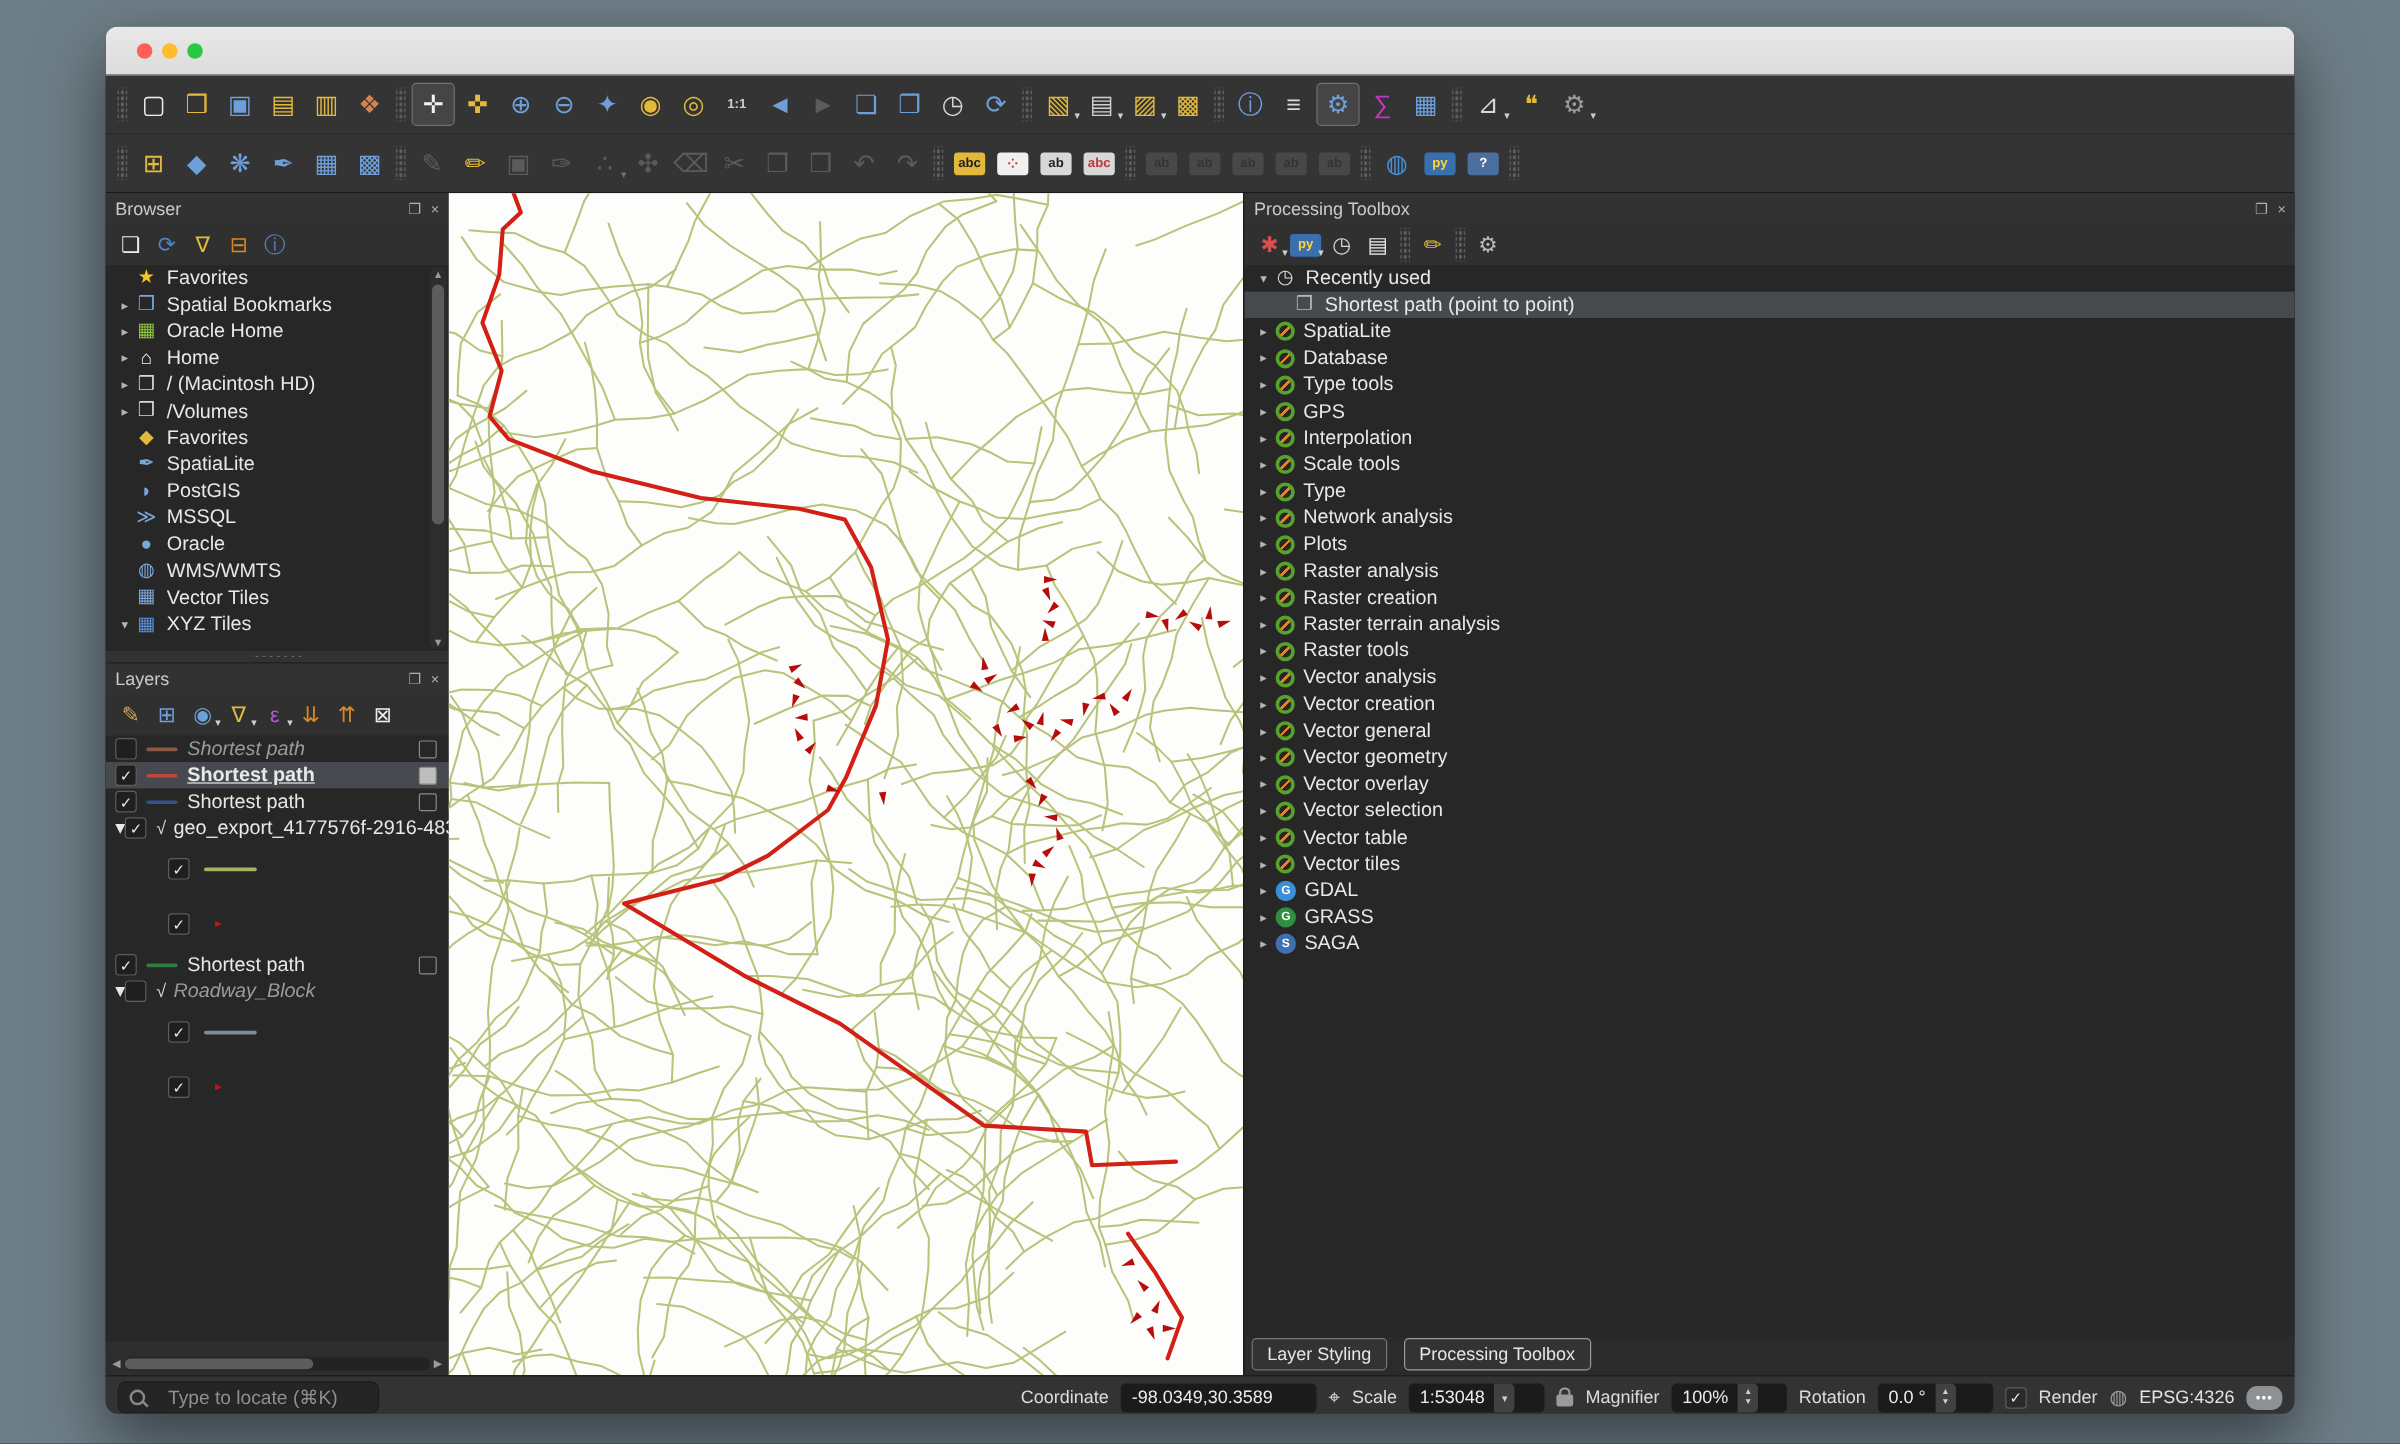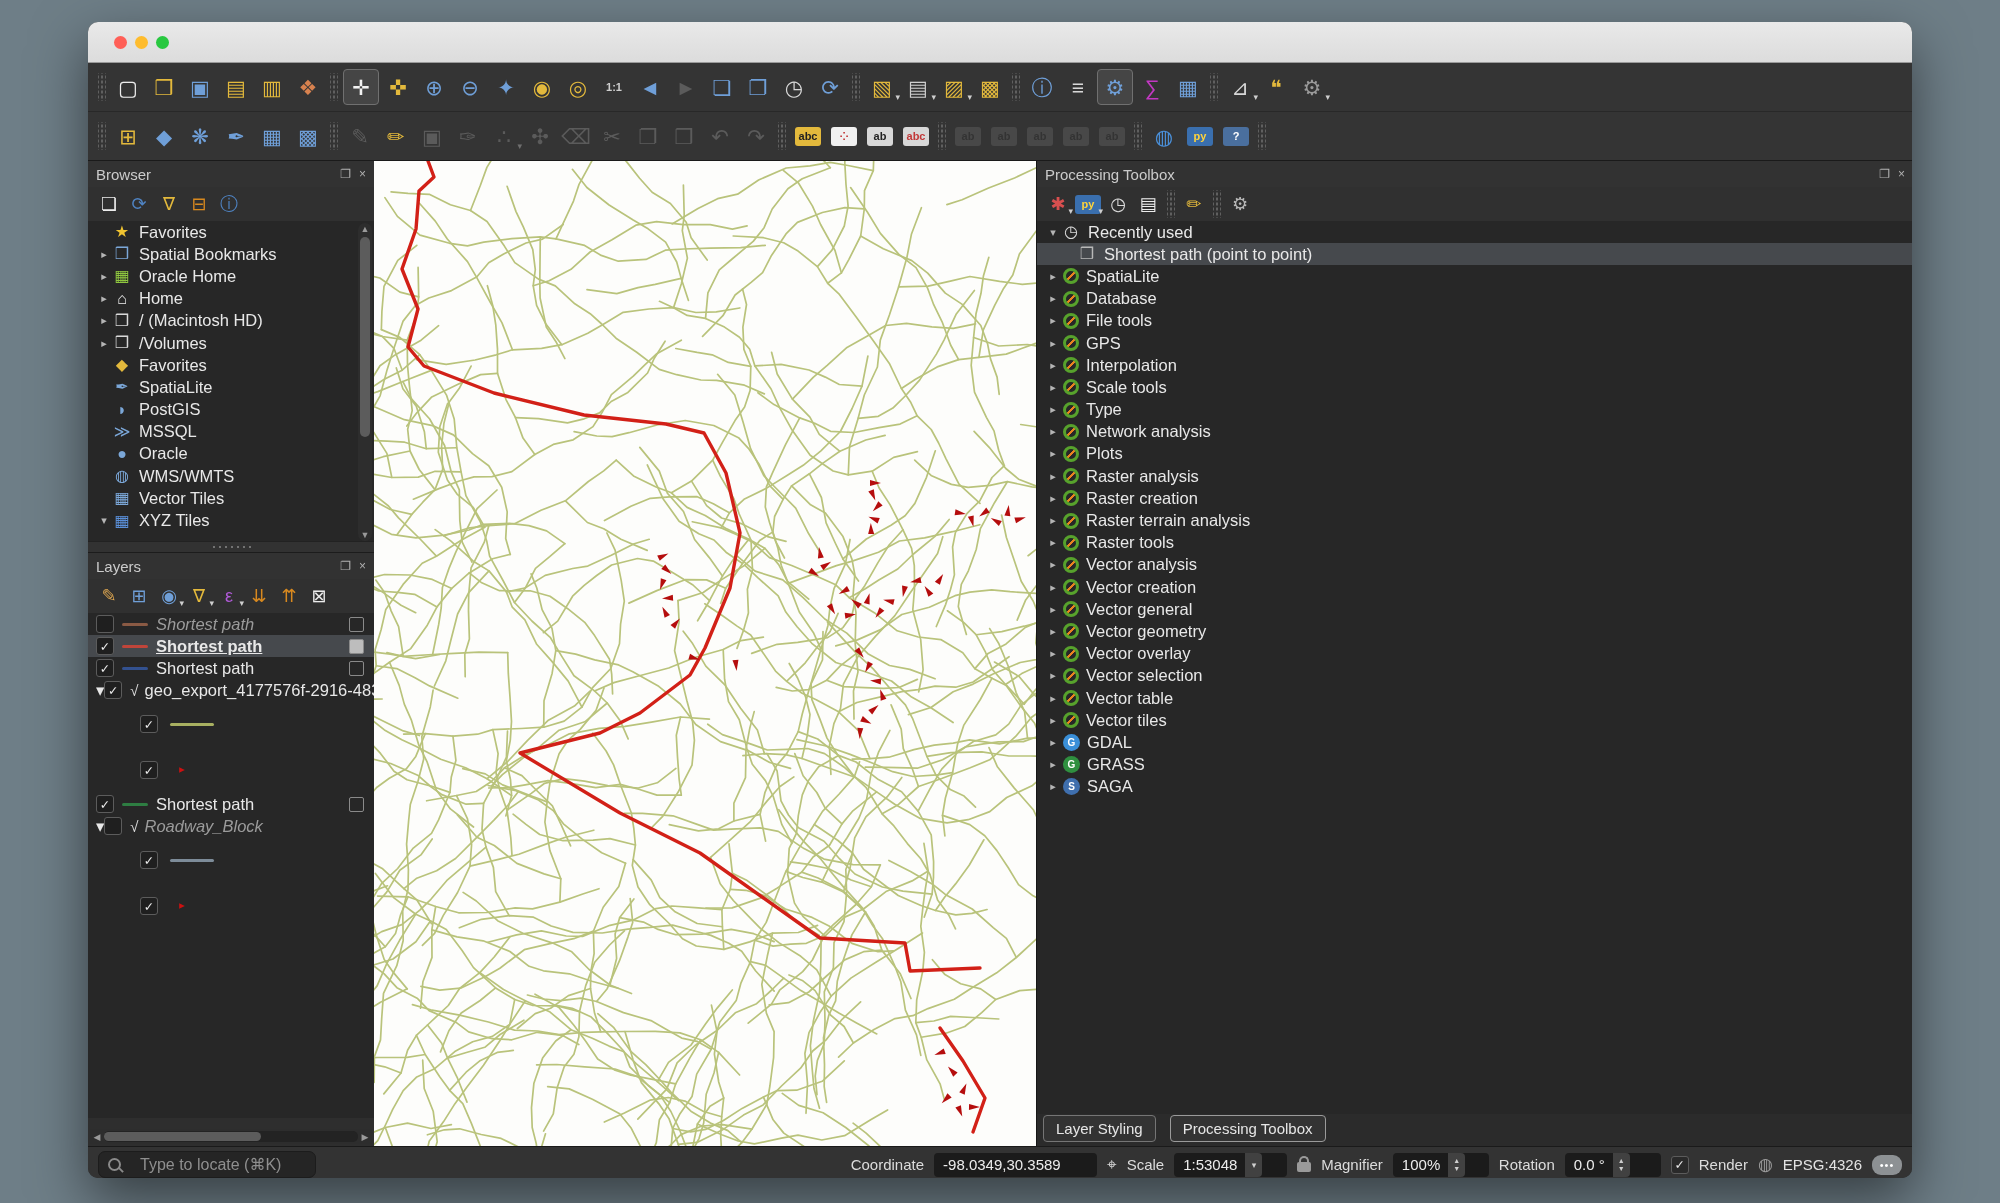--- a/index.html
+++ b/index.html
@@ -977,21 +977,21 @@
             <span>SpatiaLite</span>
           </div>
           <div class="trow">
             <span class="exp">▸</span>
             <span class="qicon"></span>
             <span>Database</span>
           </div>
           <div class="trow">
             <span class="exp">▸</span>
             <span class="qicon"></span>
-            <span>File tools</span>
+            <span>Type tools</span>
           </div>
           <div class="trow">
             <span class="exp">▸</span>
             <span class="qicon"></span>
             <span>GPS</span>
           </div>
           <div class="trow">
             <span class="exp">▸</span>
             <span class="qicon"></span>
             <span>Interpolation</span>

